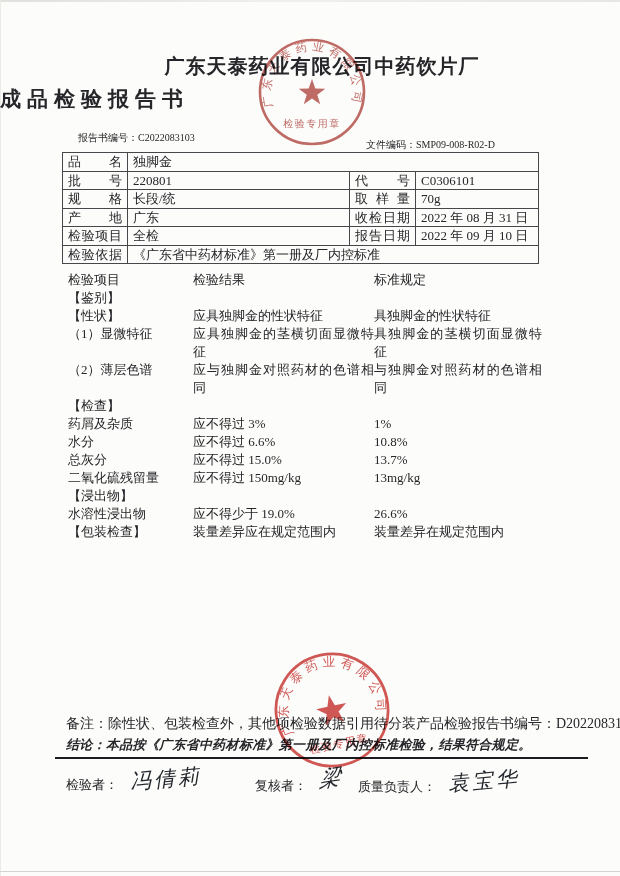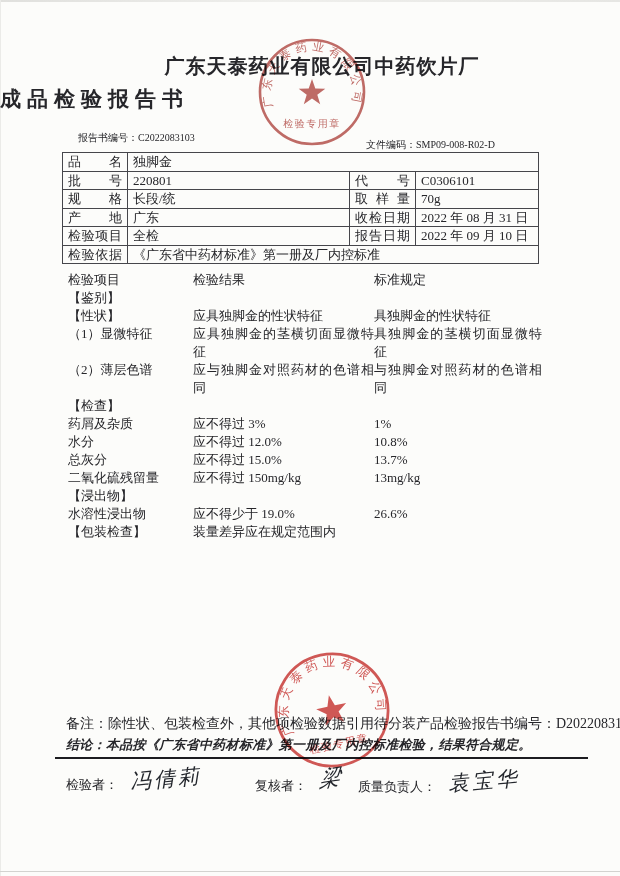--- a/index.html
+++ b/index.html
@@ -157,21 +157,21 @@
       </div>
 
       <div class="irow">
         <div class="itm">药屑及杂质</div>
         <div class="std">应不得过 3%</div>
         <div class="res">1%</div>
       </div>
 
       <div class="irow">
         <div class="itm">水分</div>
-        <div class="std">应不得过 12.0%</div>
+        <div class="std">应不得过 6.6%</div>
         <div class="res">10.8%</div>
       </div>
 
       <div class="irow">
         <div class="itm">总灰分</div>
         <div class="std">应不得过 15.0%</div>
         <div class="res">13.7%</div>
       </div>
 
       <div class="irow">
@@ -188,20 +188,21 @@
 
       <div class="irow">
         <div class="itm">水溶性浸出物</div>
         <div class="std">应不得少于 19.0%</div>
         <div class="res">26.6%</div>
       </div>
 
       <div class="irow">
         <div class="itm">【包装检查】</div>
         <div class="std">装量差异应在规定范围内</div>
+        <div class="res">装量差异在规定范围内</div>
       </div>
 
   </div>
 
   <div class="note"><span>备注：</span><span>除性状、包装检查外，其他项检验数据引用待分装产品检验报告书编号：D2022083103</span></div>
   <div class="conclusion"><span>结论：</span><span>本品按《广东省中药材标准》第一册及厂内控标准检验，结果符合规定。</span></div>
   <div class="rule"></div>
 
   <div class="sig sig1">
     <span>检验者：</span><span class="hand">冯倩莉</span>

